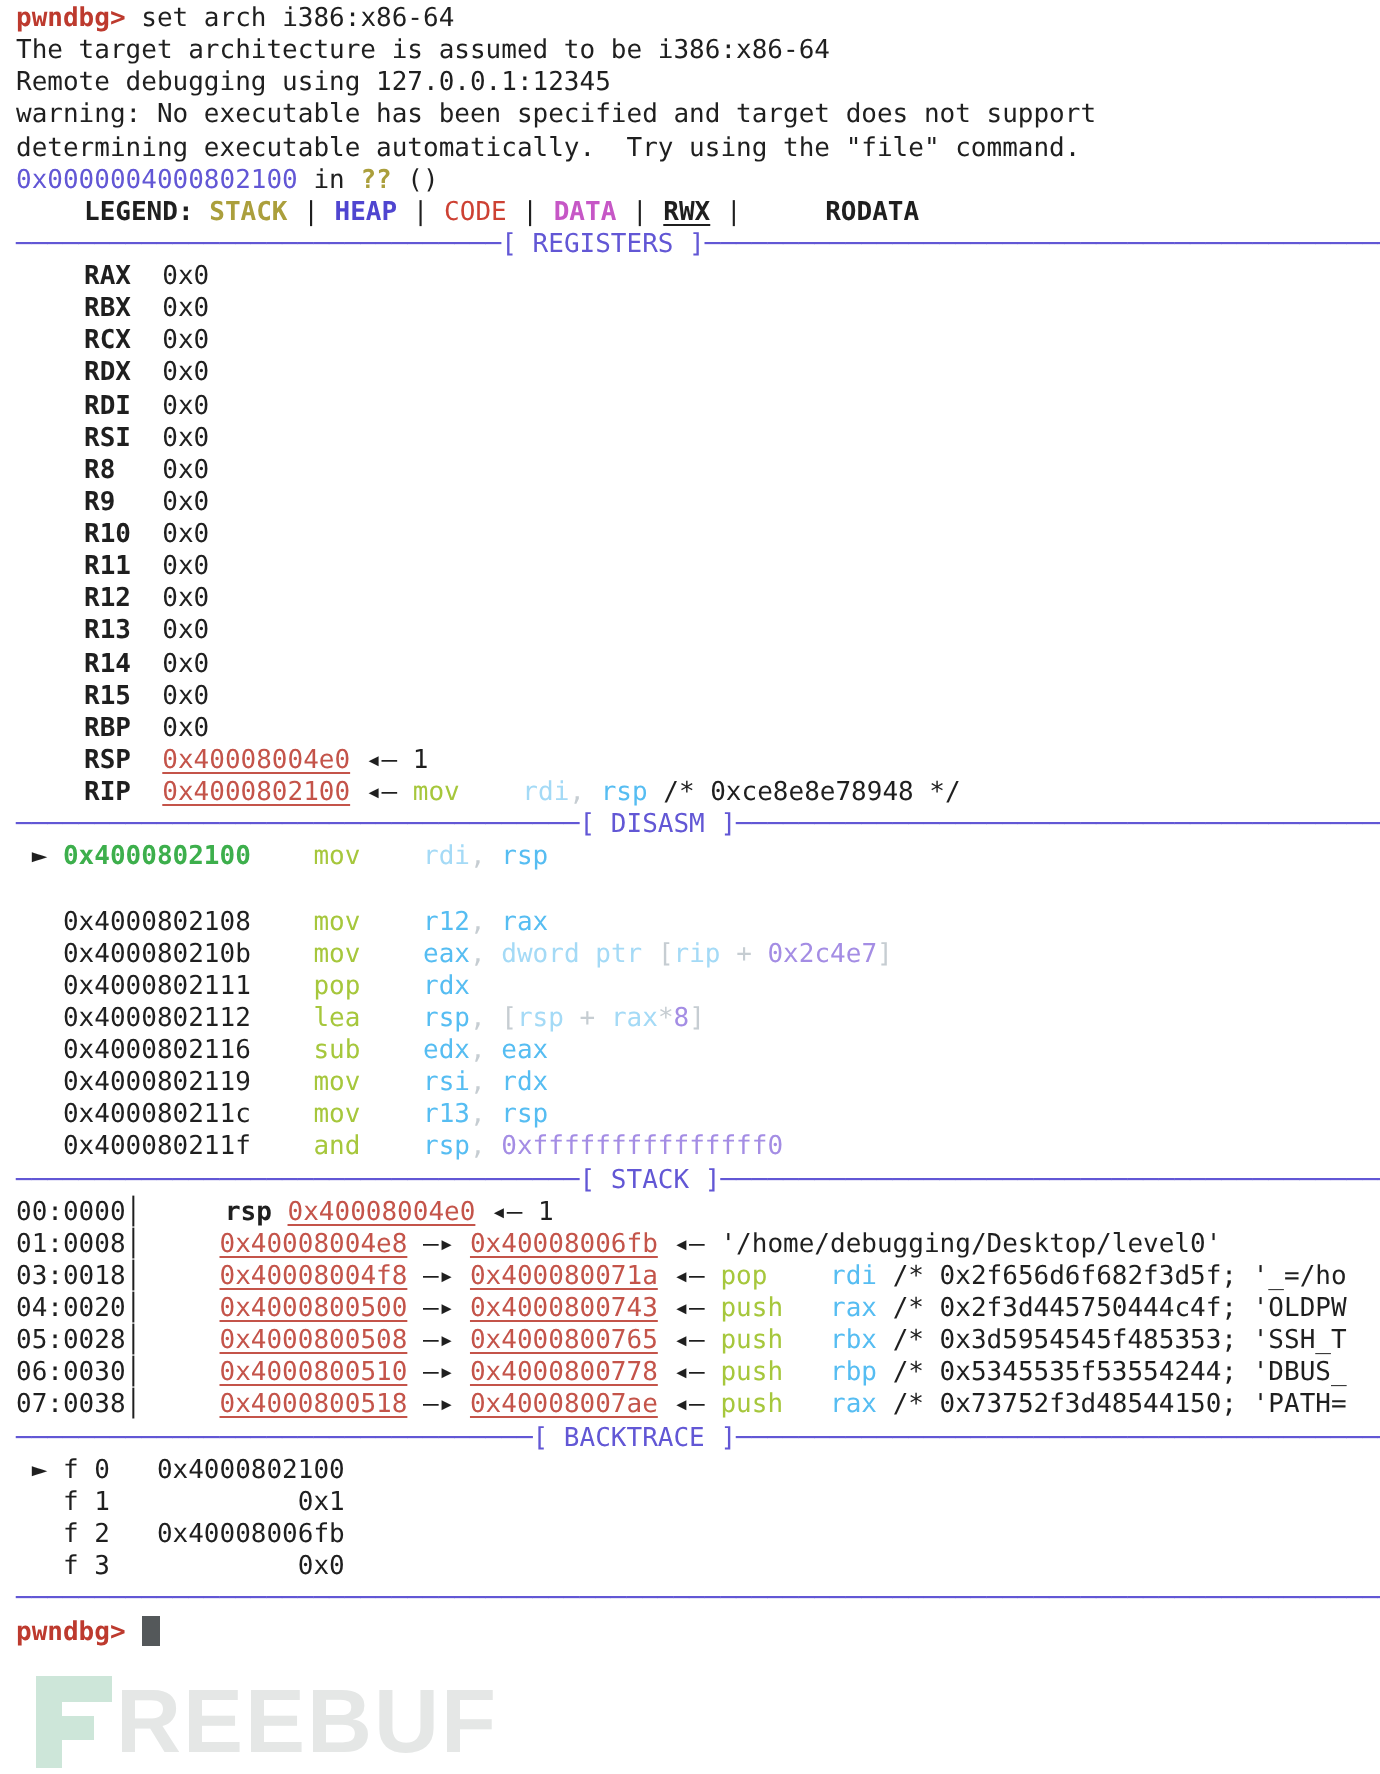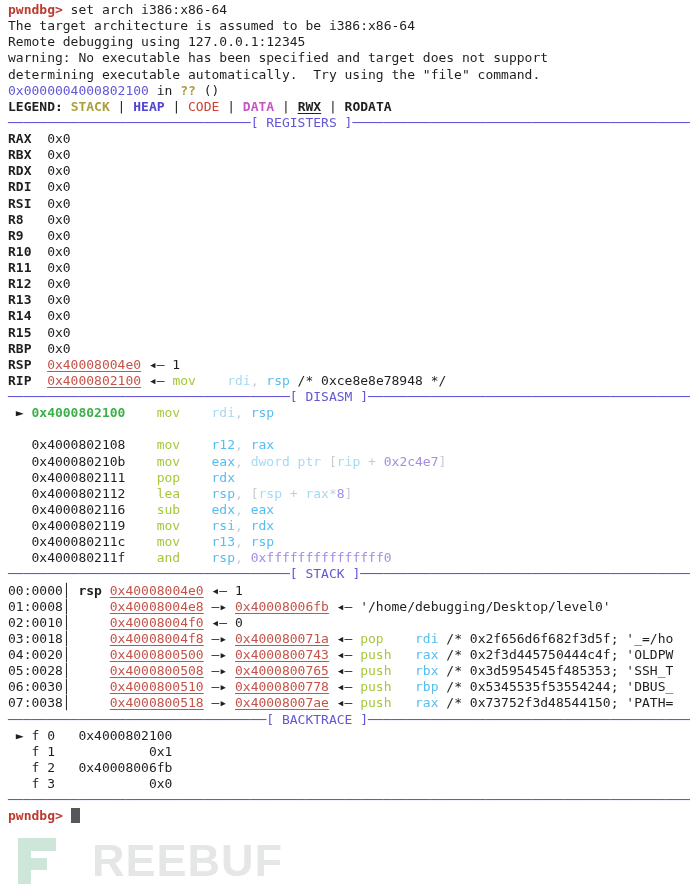--- a/index.html
+++ b/index.html
@@ -11,21 +11,21 @@
     box-sizing:border-box;
     padding:2px 0 0 8px;
     font-family:"DejaVu Sans Mono","DejaVu Sans",monospace;
     font-size:13px;
     line-height:16.13px;
     color:var(--text,#1f1f1f);
   }
   #term-lines{position:relative;z-index:1;}
   .line{height:16.13px;white-space:pre;}
   .c-df{color:var(--text);}
-  .c-b{font-weight:bold;color:var(--text);}
+  .c-b{font-weight:bold;color:var(--text);margin-left:34px;}
   .c-prompt{font-weight:bold;color:var(--prompt);}
   .c-sel{background:var(--selection);color:var(--text);}
   .c-purple{color:var(--purple);}
   .c-dash{color:var(--purple);}
   .c-q{color:var(--olive);font-weight:bold;}
   .c-heap{color:var(--heap);font-weight:bold;text-align:center;}
   .c-code{color:var(--code);font-weight:normal;}
   .c-data{color:var(--data);font-weight:bold;}
   .c-rwx{color:var(--text);font-weight:bold;text-decoration:underline;text-underline-offset:2px;}
   .c-ured{color:var(--redaddr);text-decoration:underline;text-underline-offset:2px;text-decoration-thickness:1px;}
@@ -35,21 +35,21 @@
   .c-regl{color:var(--reglight);}
   .c-imm{color:var(--imm);}
   .c-gy{color:var(--punct);}
   .cursor{
     display:inline-block;width:9px;height:15px;
     background:var(--cursor);vertical-align:-3px;
   }
   
   .watermark{
     position:absolute;left:12px;top:838px;z-index:0;
-    display:flex;align-items:flex-start;gap:34px;
+    display:flex;align-items:flex-start;
   }
   .wm-icon{position:relative;width:46px;height:46px;}
   .wm-icon .bar-v{position:absolute;left:6px;top:0;width:13px;height:46px;background:var(--wmicon);}
   .wm-icon .bar-t{position:absolute;left:6px;top:0;width:38px;height:13px;background:var(--wmicon);}
   .wm-icon .bar-m{position:absolute;left:6px;top:20px;width:29px;height:12px;background:var(--wmicon);}
   .wm-text{
     font-family:"Liberation Sans",sans-serif;
     font-weight:bold;font-size:45px;line-height:46px;
     color:var(--wmtext);letter-spacing:1px;
   }
@@ -70,20 +70,21 @@
       <div class="line"><span class="c-prompt">pwndbg&gt;</span><span class="c-df"> set arch i386:x86-64</span></div>
       <div class="line"><span class="c-df">The target architecture is assumed to be i386:x86-64</span></div>
       <div class="line"><span class="c-df">Remote debugging using 127.0.0.1:12345</span></div>
       <div class="line"><span class="c-df">warning: No executable has been specified and target does not support</span></div>
       <div class="line"><span class="c-df">determining executable automatically.  Try using the "file" command.</span></div>
       <div class="line"><span class="c-purple">0x0000004000802100</span><span class="c-df"> in </span><span class="c-q">??</span><span class="c-df"> ()</span></div>
       <div class="line"><span class="c-b">LEGEND: </span><span class="c-q">STACK</span><span class="c-df"> | </span><span class="c-heap">HEAP</span><span class="c-df"> | </span><span class="c-code">CODE</span><span class="c-df"> | </span><span class="c-data">DATA</span><span class="c-df"> | </span><span class="c-rwx">RWX</span><span class="c-df"> | </span><span class="c-b">RODATA</span></div>
       <div class="line"><span class="c-dash">───────────────────────────────</span><span class="c-purple">[ REGISTERS ]</span><span class="c-dash">──────────────────────────────────────────────────────────────</span></div>
       <div class="line"><span class="c-b">RAX  </span><span class="c-df">0x0</span></div>
       <div class="line"><span class="c-b">RBX  </span><span class="c-df">0x0</span></div>
+      <div class="line"><span class="c-b">RCX  </span><span class="c-df">0x0</span></div>
       <div class="line"><span class="c-b">RDX  </span><span class="c-df">0x0</span></div>
       <div class="line"><span class="c-b">RDI  </span><span class="c-df">0x0</span></div>
       <div class="line"><span class="c-b">RSI  </span><span class="c-df">0x0</span></div>
       <div class="line"><span class="c-b">R8   </span><span class="c-df">0x0</span></div>
       <div class="line"><span class="c-b">R9   </span><span class="c-df">0x0</span></div>
       <div class="line"><span class="c-b">R10  </span><span class="c-df">0x0</span></div>
       <div class="line"><span class="c-b">R11  </span><span class="c-df">0x0</span></div>
       <div class="line"><span class="c-b">R12  </span><span class="c-df">0x0</span></div>
       <div class="line"><span class="c-b">R13  </span><span class="c-df">0x0</span></div>
       <div class="line"><span class="c-b">R14  </span><span class="c-df">0x0</span></div>
@@ -98,21 +99,20 @@
       <div class="line"><span class="c-df">   0x400080210b</span><span class="c-df">    </span><span class="c-mn">mov</span><span class="c-df">    </span><span class="c-reg">eax</span><span class="c-gy">, </span><span class="c-regl">dword ptr </span><span class="c-gy">[</span><span class="c-regl">rip</span><span class="c-gy"> + </span><span class="c-imm">0x2c4e7</span><span class="c-gy">]</span></div>
       <div class="line"><span class="c-df">   0x4000802111</span><span class="c-df">    </span><span class="c-mn">pop</span><span class="c-df">    </span><span class="c-reg">rdx</span></div>
       <div class="line"><span class="c-df">   0x4000802112</span><span class="c-df">    </span><span class="c-mn">lea</span><span class="c-df">    </span><span class="c-reg">rsp</span><span class="c-gy">, </span><span class="c-gy">[</span><span class="c-regl">rsp</span><span class="c-gy"> + </span><span class="c-regl">rax</span><span class="c-gy">*</span><span class="c-imm">8</span><span class="c-gy">]</span></div>
       <div class="line"><span class="c-df">   0x4000802116</span><span class="c-df">    </span><span class="c-mn">sub</span><span class="c-df">    </span><span class="c-reg">edx</span><span class="c-gy">, </span><span class="c-reg">eax</span></div>
       <div class="line"><span class="c-df">   0x4000802119</span><span class="c-df">    </span><span class="c-mn">mov</span><span class="c-df">    </span><span class="c-reg">rsi</span><span class="c-gy">, </span><span class="c-reg">rdx</span></div>
       <div class="line"><span class="c-df">   0x400080211c</span><span class="c-df">    </span><span class="c-mn">mov</span><span class="c-df">    </span><span class="c-reg">r13</span><span class="c-gy">, </span><span class="c-reg">rsp</span></div>
       <div class="line"><span class="c-df">   0x400080211f</span><span class="c-df">    </span><span class="c-mn">and</span><span class="c-df">    </span><span class="c-reg">rsp</span><span class="c-gy">, </span><span class="c-imm">0xfffffffffffffff0</span></div>
       <div class="line"><span class="c-dash">────────────────────────────────────</span><span class="c-purple">[ STACK ]</span><span class="c-dash">──────────────────────────────────────────────────────────────</span></div>
       <div class="line"><span class="c-df">00:0000│ </span><span class="c-b">rsp</span><span class="c-df"> </span><span class="c-ured">0x40008004e0</span><span class="c-df"> ◂— 1</span></div>
       <div class="line"><span class="c-df">01:0008│     </span><span class="c-ured">0x40008004e8</span><span class="c-df"> —▸ </span><span class="c-ured">0x40008006fb</span><span class="c-df"> ◂— '/home/debugging/Desktop/level0'</span></div>
-      <div class="line"><span class="c-df">02:0010│     </span><span class="c-ured">0x40008004f0</span><span class="c-df"> ◂— 0</span></div>
       <div class="line"><span class="c-df">03:0018│     </span><span class="c-ured">0x40008004f8</span><span class="c-df"> —▸ </span><span class="c-ured">0x400080071a</span><span class="c-df"> ◂— </span><span class="c-mn">pop</span><span class="c-df">    </span><span class="c-reg">rdi</span><span class="c-df"> /* 0x2f656d6f682f3d5f; '_=/ho</span></div>
       <div class="line"><span class="c-df">04:0020│     </span><span class="c-ured">0x4000800500</span><span class="c-df"> —▸ </span><span class="c-ured">0x4000800743</span><span class="c-df"> ◂— </span><span class="c-mn">push</span><span class="c-df">   </span><span class="c-reg">rax</span><span class="c-df"> /* 0x2f3d445750444c4f; 'OLDPW</span></div>
       <div class="line"><span class="c-df">05:0028│     </span><span class="c-ured">0x4000800508</span><span class="c-df"> —▸ </span><span class="c-ured">0x4000800765</span><span class="c-df"> ◂— </span><span class="c-mn">push</span><span class="c-df">   </span><span class="c-reg">rbx</span><span class="c-df"> /* 0x3d5954545f485353; 'SSH_T</span></div>
       <div class="line"><span class="c-df">06:0030│     </span><span class="c-ured">0x4000800510</span><span class="c-df"> —▸ </span><span class="c-ured">0x4000800778</span><span class="c-df"> ◂— </span><span class="c-mn">push</span><span class="c-df">   </span><span class="c-reg">rbp</span><span class="c-df"> /* 0x5345535f53554244; 'DBUS_</span></div>
       <div class="line"><span class="c-df">07:0038│     </span><span class="c-ured">0x4000800518</span><span class="c-df"> —▸ </span><span class="c-ured">0x40008007ae</span><span class="c-df"> ◂— </span><span class="c-mn">push</span><span class="c-df">   </span><span class="c-reg">rax</span><span class="c-df"> /* 0x73752f3d48544150; 'PATH=</span></div>
       <div class="line"><span class="c-dash">─────────────────────────────────</span><span class="c-purple">[ BACKTRACE ]</span><span class="c-dash">──────────────────────────────────────────────────────────────</span></div>
       <div class="line"><span class="c-df"> ► </span><span class="c-df">f 0   0x4000802100</span></div>
       <div class="line"><span class="c-df">   f 1            0x1</span></div>
       <div class="line"><span class="c-df">   f 2   0x40008006fb</span></div>
       <div class="line"><span class="c-df">   f 3            0x0</span></div>

